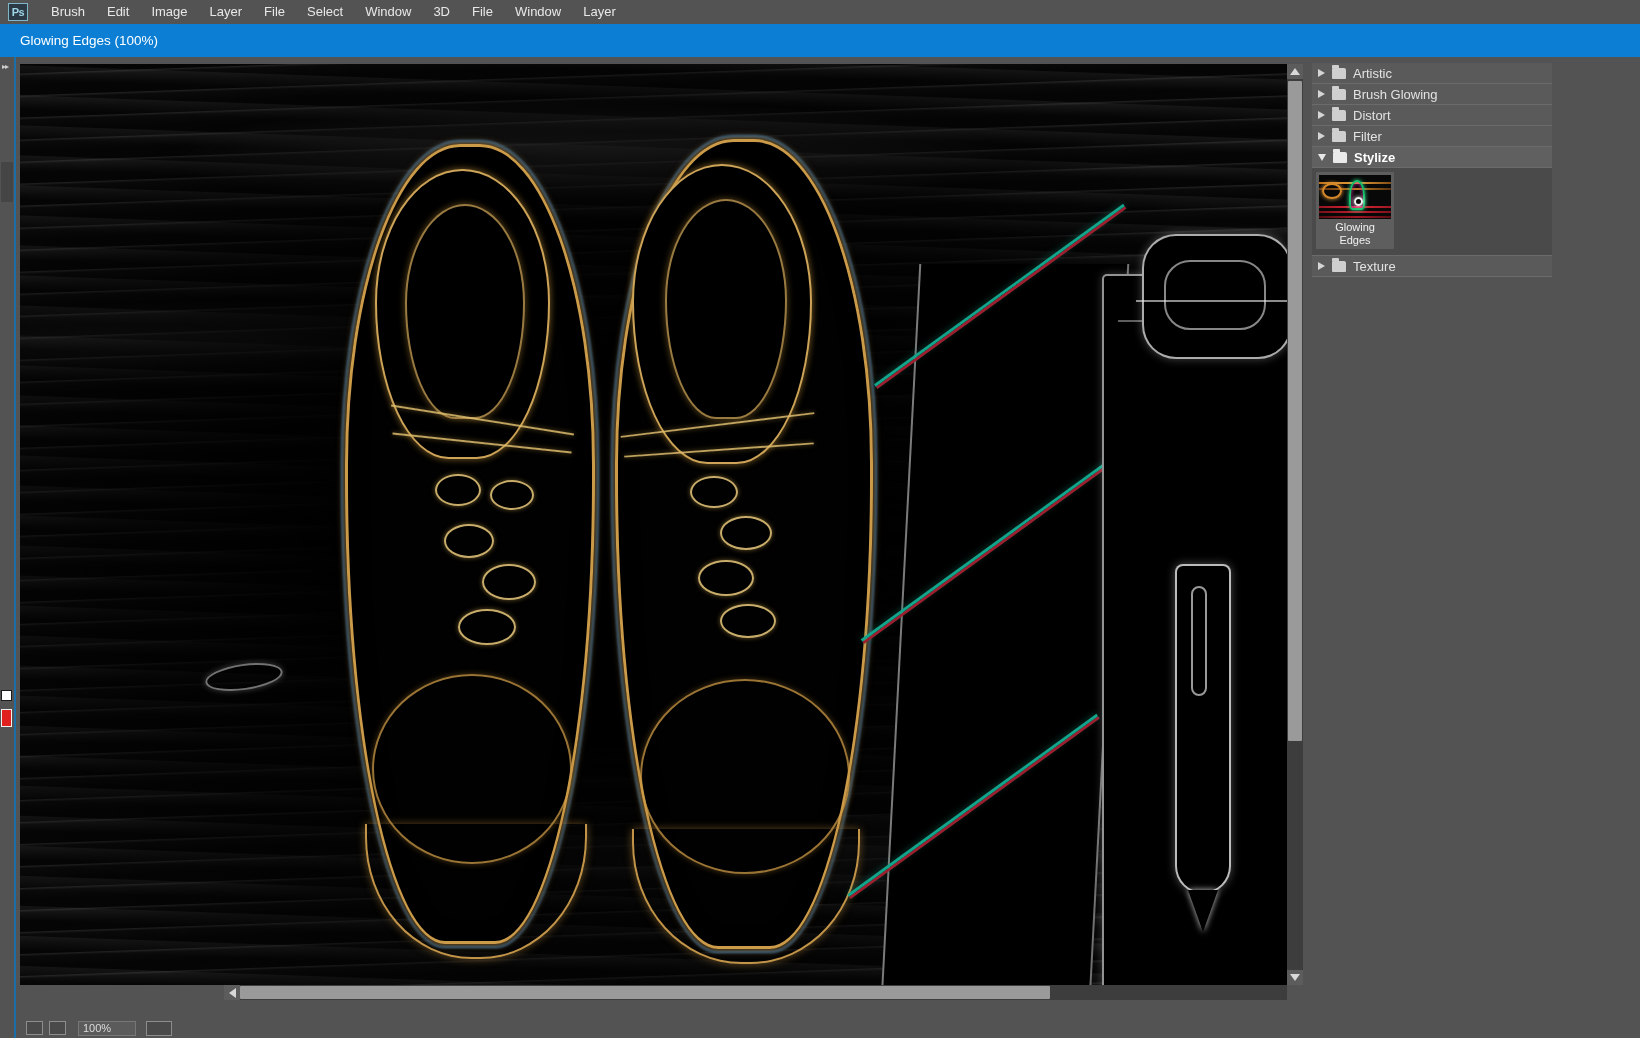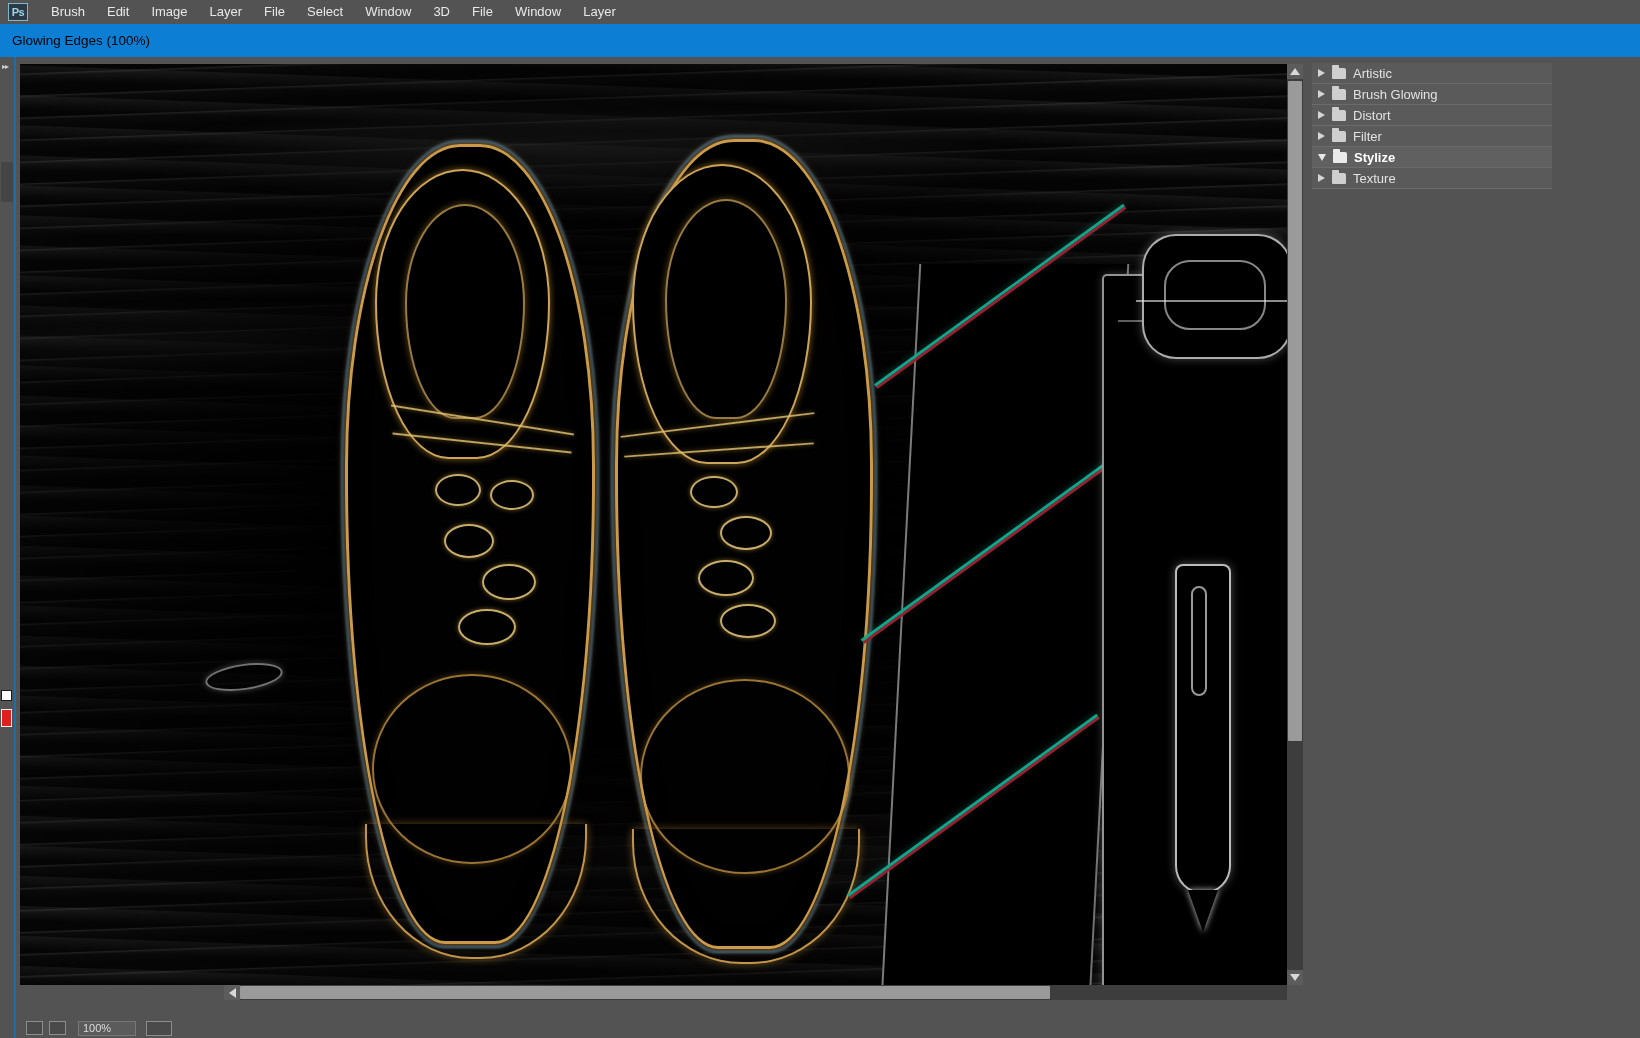--- a/index.html
+++ b/index.html
@@ -33,21 +33,21 @@
   }
 
   
   #titlebar {
     position: absolute; left: 0; top: 24px;
     width: 1640px; height: 33px;
     background: #0c7fd4;
     display: flex; align-items: center;
   }
   #title-text {
-    color: #000000; font-size: 13.5px; margin-left: 12px;
+    color: #ffffff; font-size: 13.5px; margin-left: 20px;
   }
 
   
   #left-strip {
     position: absolute; left: 0; top: 57px;
     width: 16px; height: 981px;
     background: #535353;
   }
   #collapse-arrow {
     position: absolute; left: 2px; top: 6px;
@@ -529,20 +529,35 @@
       <span class="folder-ic"></span>
       <span class="group-label">Filter</span>
     </div>
 
     <div class="group-row expanded">
       <span class="tri tri-down"></span>
       <span class="folder-ic open"></span>
       <span class="group-label sel">Stylize</span>
     </div>
 
+    <div id="thumb-area">
+      <div id="thumb-cell">
+        <div id="thumb-img">
+          <div class="t-streak" style="top:7px;  background:linear-gradient(90deg,#b86a16,#e8a03c,#6b3a08);"></div>
+          <div class="t-streak" style="top:13px; background:linear-gradient(90deg,#53260a,#c07a1e,#40210a);"></div>
+          <div class="t-streak" style="top:31px; background:linear-gradient(90deg,#8d1420,#e02434,#8d1420);"></div>
+          <div class="t-streak" style="top:36px; background:linear-gradient(90deg,#6d0f18,#c41d2c,#6d0f18);"></div>
+          <div class="t-streak" style="top:41px; background:linear-gradient(90deg,#4a0a10,#a01622,#4a0a10);"></div>
+          <div style="position:absolute;left:30px;top:5px;width:16px;height:30px;border:2px solid #16c06a;border-radius:50% 50% 20% 20%;box-shadow:0 0 4px #2bd98a, inset 0 0 4px #c82a9b;"></div>
+          <div style="position:absolute;left:35px;top:22px;width:9px;height:9px;border:2px solid #f2f2f2;border-radius:50%;box-shadow:0 0 4px #fff;"></div>
+          <div style="position:absolute;left:3px;top:8px;width:20px;height:16px;border:2px solid #d8892a;border-radius:50%;box-shadow:0 0 4px #e8a03c;"></div>
+        </div>
+        <div id="thumb-label">Glowing Edges</div>
+      </div>
+    </div>
 
     <div class="group-row">
       <span class="tri tri-right"></span>
       <span class="folder-ic"></span>
       <span class="group-label">Texture</span>
     </div>
 
   </div>
 </div>
 

